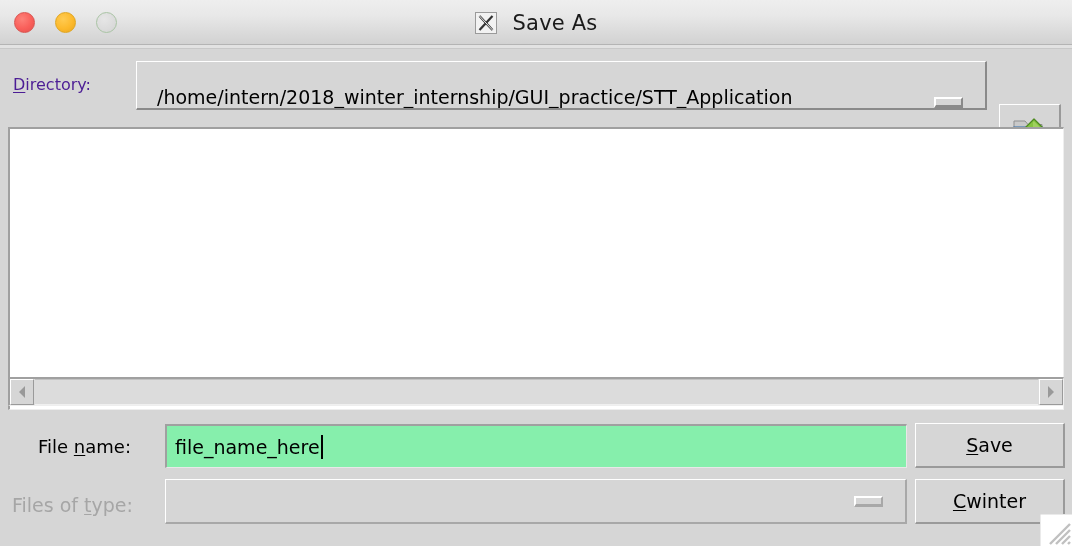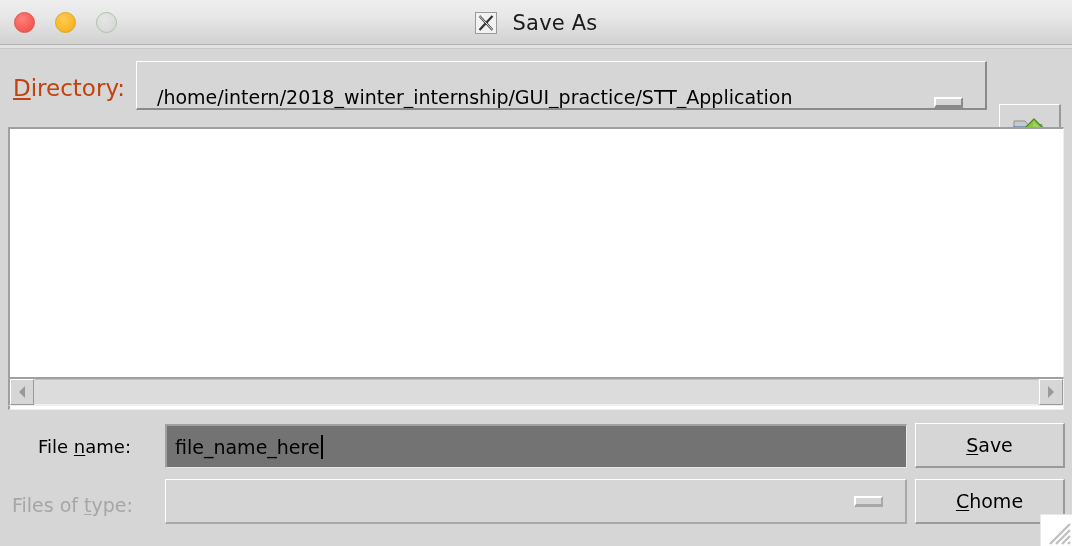--- a/index.html
+++ b/index.html
@@ -88,22 +88,22 @@
 
   
   #dir-row {
     position: absolute;
     left: 0; top: 5px;
     width: 1072px; height: 62px;
   }
   #dir-label {
     position: absolute;
     left: 13px; top: 21px;
-    font-size: 23px;
-    color: #c2410c;
+    font-size: 16px;
+    color: #4c1d95;
     white-space: nowrap;
   }
   .mn { text-decoration: underline; text-underline-offset: 2px; }
 
   #dir-combo {
     position: absolute;
     left: 136px; top: 7px;
     width: 851px; height: 49px;
     box-sizing: border-box;
     background: #d6d6d6;
@@ -215,21 +215,21 @@
     left: 38px; top: 13px;
     font-size: 18px;
     color: #000;
     white-space: nowrap;
   }
   #fname-input {
     position: absolute;
     left: 165px; top: 1px;
     width: 742px; height: 44px;
     box-sizing: border-box;
-    background: #737373;
+    background: #86efac;
     border-top: 2px solid #a0a0a0;
     border-left: 2px solid #a0a0a0;
     border-right: 1px solid #e8e8e8;
     border-bottom: 1px solid #e8e8e8;
     display: flex;
     align-items: center;
     cursor: text;
   }
   #fname-value {
     font-size: 19px;
@@ -395,21 +395,21 @@
       </div>
     </div>
 
     <div class="dlg-btn" id="save-button">
         <span class="mn">S</span>
         <span>ave</span>
       </div>
 
     <div class="dlg-btn" id="cancel-button">
         <span class="mn">C</span>
-        <span>home</span>
+        <span>winter</span>
       </div>
 
   </div>
 
   <div id="resize-grip">
     <svg width="32" height="32" viewBox="0 0 32 32">
       <rect x="0" y="0" width="32" height="32" fill="#ffffff"></rect>
       <path d="M30 10 L10 30" stroke="#c0c0c0" stroke-width="2.4" fill="none"></path>
       <path d="M30 16 L16 30" stroke="#c0c0c0" stroke-width="2.4" fill="none"></path>
       <path d="M30 22 L22 30" stroke="#c0c0c0" stroke-width="2.4" fill="none"></path>

